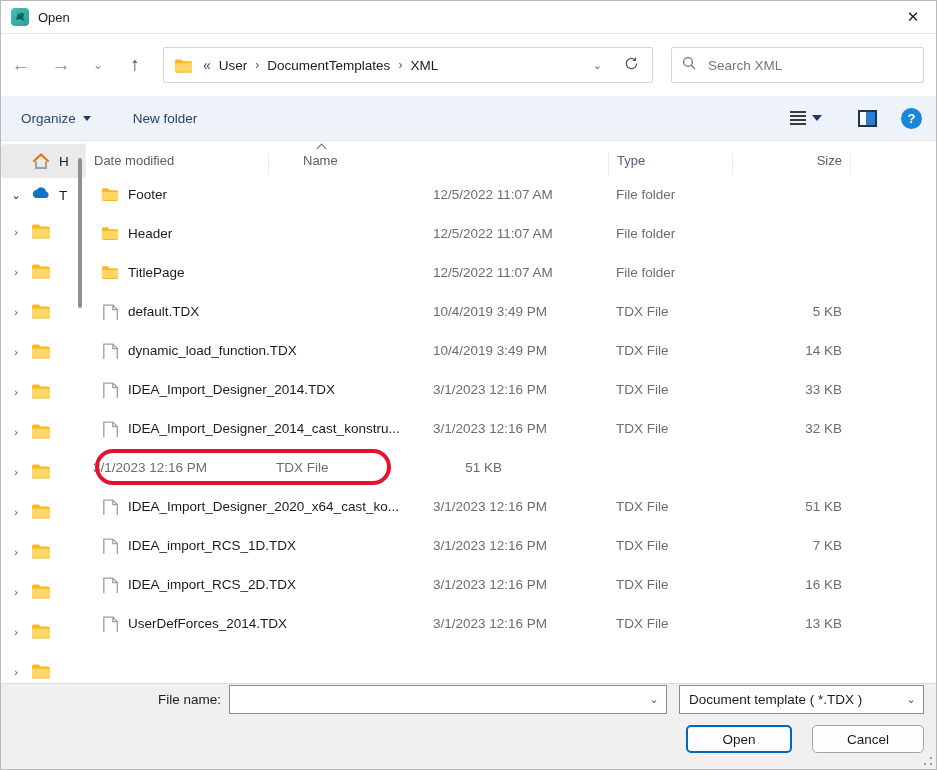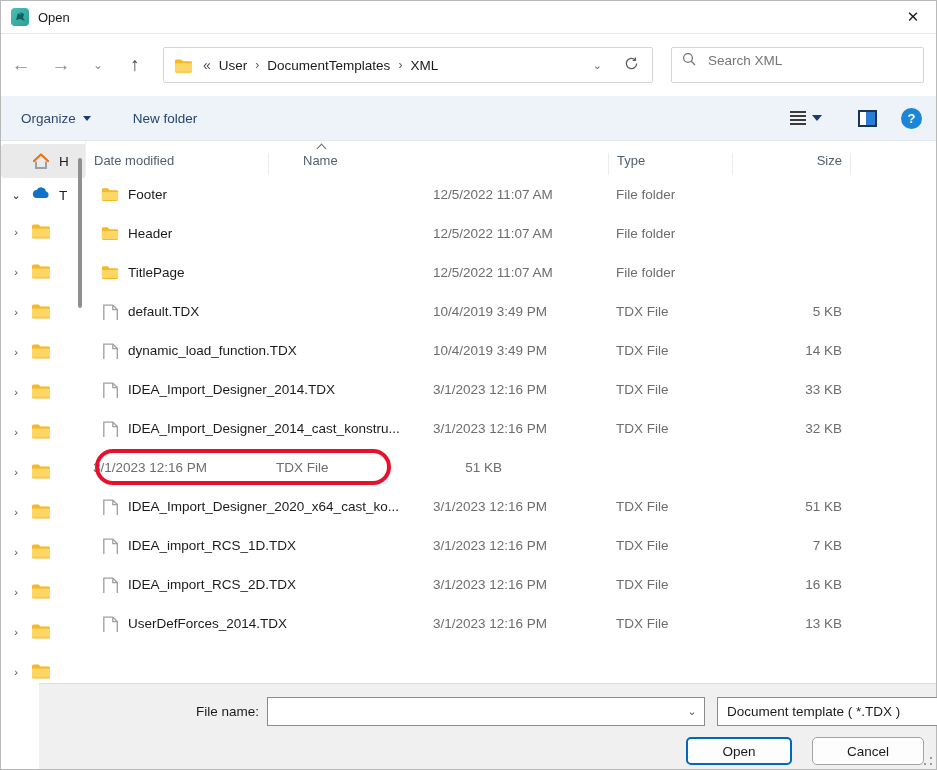--- a/index.html
+++ b/index.html
@@ -28,21 +28,21 @@
   .nav-arrow.up{color:#4a4a4a;}
   .addressbar{flex:0 0 auto;width:490px;height:36px;border:1px solid #d6d6d6;border-radius:2px;
     display:flex;align-items:center;margin-left:8px;background:#fff;box-sizing:border-box;padding:0 6px 0 10px;}
   .addressbar .crumb{font-size:13.5px;color:#1b1b1b;white-space:nowrap;cursor:pointer;}
   .addressbar .sep{font-size:12px;color:#5a5a5a;padding:0 8px;cursor:pointer;}
   .addressbar .laquo{font-size:14px;color:#4a4a4a;padding:0 8px 0 6px;cursor:pointer;}
   .addr-spacer{flex:1;}
   .addr-chev{font-size:11px;color:#6a6a6a;padding:0 14px;cursor:pointer;}
   .refresh{width:30px;text-align:center;cursor:pointer;flex:0 0 auto;}
   .searchbox{margin-left:18px;flex:1;height:36px;border:1px solid #d6d6d6;border-radius:2px;
-    display:flex;align-items:flex-start;background:#fff;box-sizing:border-box;padding:4px 10px;}
+    display:flex;align-items:center;background:#fff;box-sizing:border-box;padding:4px 10px;}
   .searchbox input{border:none;outline:none;flex:1;font-size:13.5px;font-family:inherit;color:#1b1b1b;background:transparent;margin-left:10px;}
   .searchbox input::placeholder{color:#767676;}
 
   
   .toolbar{height:44px;background:#eef2f9;display:flex;align-items:center;flex:0 0 auto;
     border-bottom:1px solid #e3e6ec;padding:0 14px 0 20px;justify-content:center;}
   .tb-btn{font-size:13.5px;color:#2f4a6e;display:flex;align-items:center;gap:7px;cursor:pointer;}
   .tb-btn .tri{width:0;height:0;border-left:4.5px solid transparent;border-right:4.5px solid transparent;border-top:5px solid #1d3c6e;}
   .tb-new{margin-left:42px;color:#24466d;}
   .tb-right{margin-left:auto;display:flex;align-items:center;gap:10px;}
@@ -92,21 +92,21 @@
   .cell-type{width:124px;box-sizing:border-box;padding-left:8px;color:#6d6d6d;white-space:nowrap;}
   .cell-size{width:118px;box-sizing:border-box;padding-right:8px;color:#6d6d6d;text-align:right;white-space:nowrap;}
   .frow .icon-file{display:none;}
   .frow.kind-file .icon-file{display:block;}
   .annotation{display:none;position:absolute;left:10px;top:1px;width:296px;height:36px;
     border:4px solid #e8112d;border-radius:19px;box-sizing:border-box;pointer-events:none;z-index:5;}
   .frow.annotated .annotation{display:block;}
 
   
   .footer{height:86px;flex:0 0 auto;background:#f0f0f0;border-top:1px solid #dcdcdc;box-sizing:border-box;
-    padding:12px 12px 0 0;position:relative;margin-left:38px;}
+    padding:0 12px 0 0;position:relative;}
   .f-row1{display:flex;align-items:center;height:30px;}
   .f-label{width:220px;text-align:right;font-size:13.5px;color:#1b1b1b;padding-right:8px;flex:0 0 auto;}
   .fname-wrap{width:438px;height:29px;border:1px solid #8c8c8c;background:#fff;display:flex;align-items:center;box-sizing:border-box;flex:0 0 auto;}
   .fname-wrap input{flex:1;border:none;outline:none;height:100%;font-family:inherit;font-size:13.5px;padding:0 6px;background:transparent;}
   .fname-chev{width:24px;text-align:center;color:#5a5a5a;font-size:11px;cursor:pointer;}
   .ftype{margin-left:12px;width:245px;height:29px;border:1px solid #8c8c8c;background:#fff;display:flex;align-items:center;
     box-sizing:border-box;font-size:13.5px;cursor:pointer;flex:0 0 auto;}
   .ftype .val{flex:1;padding-left:9px;white-space:nowrap;overflow:hidden;}
   .ftype .fname-chev{flex:0 0 auto;}
   .f-row2{display:flex;justify-content:flex-end;align-items:center;margin-top:11px;gap:20px;padding-right:0;}

